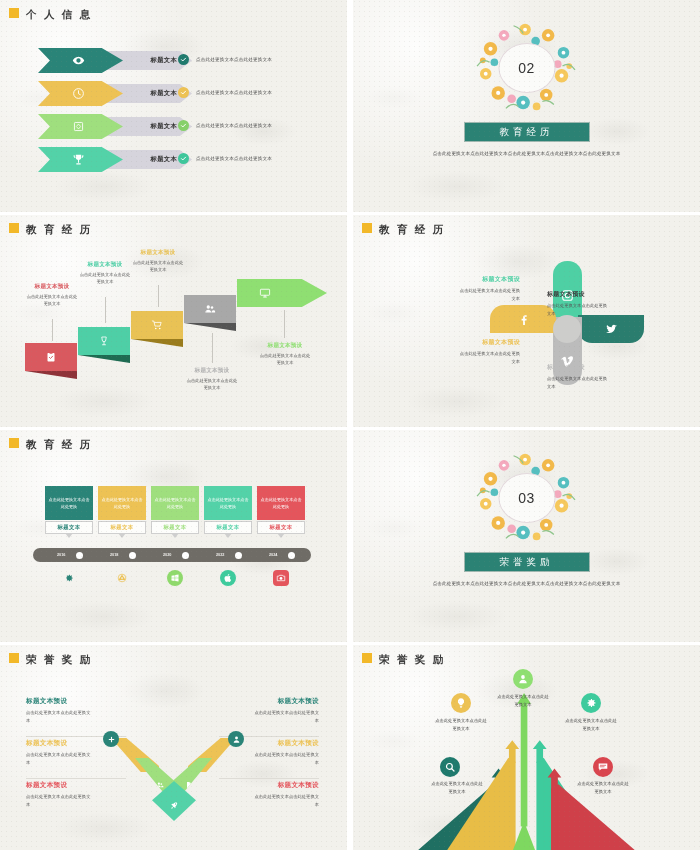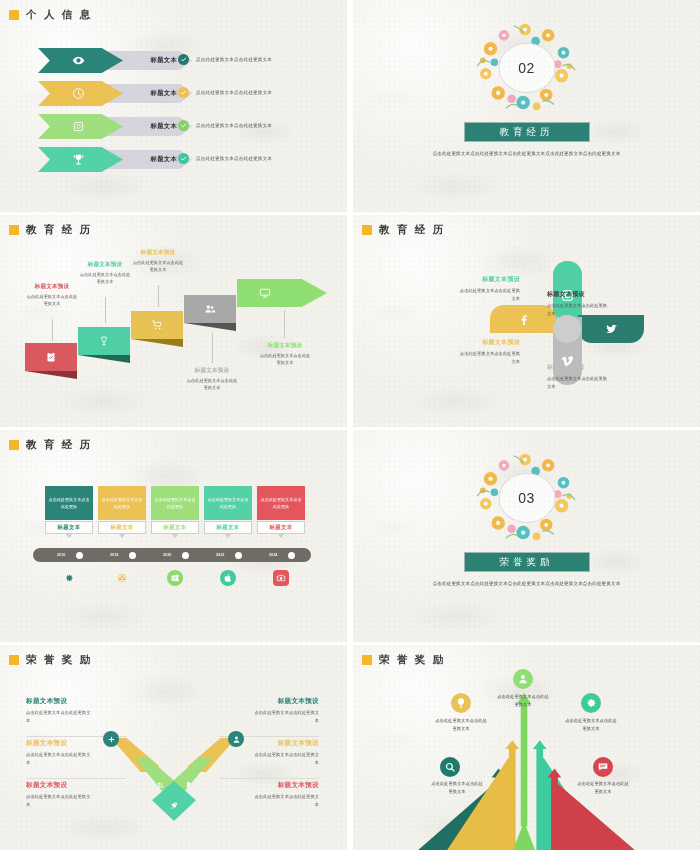--- a/index.html
+++ b/index.html
@@ -33,21 +33,21 @@
   .slide::after{
     content:"";
     position:absolute; inset:0;
     background-image:
       radial-gradient(circle at 1.5px 1.5px, rgba(140,138,128,0.13) 0.55px, rgba(0,0,0,0) 0.6px);
     background-size: 5px 5px;
     pointer-events:none;
   }
 
   
-  .s-head { position: absolute; left: 9px; top: 8px; display: flex; align-items: center; gap: 7px; z-index: 6;}
+  .s-head { position: absolute; left: 9px; top: 8px; display: flex; align-items: flex-start; gap: 7px; z-index: 6;}
   .s-head .sq { width: 10px; height: 10px; background: #f2b829; display:block;}
   .s-head .ttl { font-size: 10.5px; color: #3b3b3b; letter-spacing: 2.4px; font-weight: bold; }
 
   
   .chev-wrap { position:absolute; left: 38px; top: 48px; width: 280px; }
   .chev-row { position: relative; height: 25px; margin-bottom: 8px; }
   .chev-grey {
     position: absolute; left: 68px; top: 3px; width: 86px; height: 19px;
     background: #d6d4dc;
     clip-path: polygon(0 0, 86% 0, 100% 50%, 86% 100%, 0 100%);

